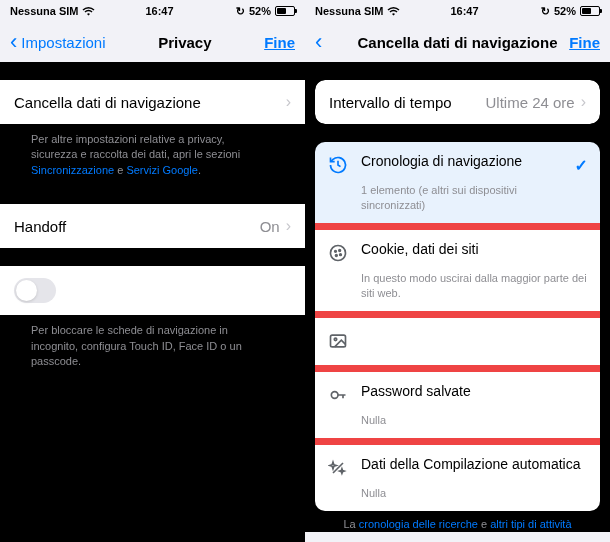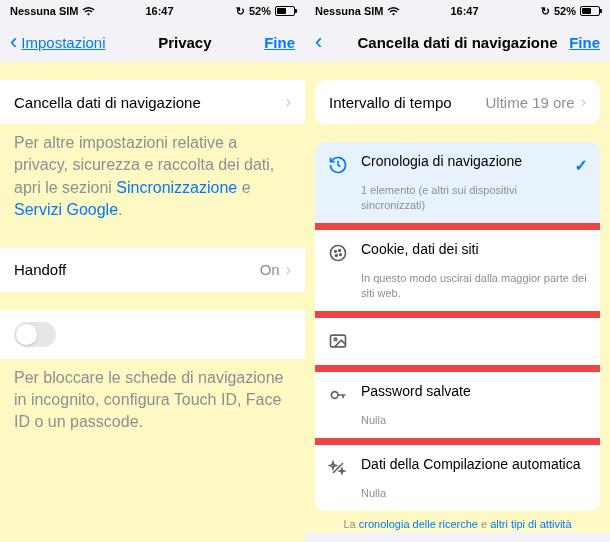--- a/index.html
+++ b/index.html
@@ -1,34 +1,34 @@
 <!DOCTYPE html>
 <html><head>
 <meta charset="utf-8">
 <style>
 *{margin:0;padding:0;box-sizing:border-box;font-family:-apple-system,BlinkMacSystemFont,"Segoe UI",sans-serif;-webkit-font-smoothing:antialiased}
 body{background:#fff;width:610px;height:542px;display:flex;overflow:hidden}
-.screen{width:305px;height:542px;background:#fef9c3;display:flex;flex-direction:column;position:relative}
+.screen{width:305px;height:542px;background:#000000;display:flex;flex-direction:column;position:relative}
 .statusbar{height:22px;display:flex;align-items:center;justify-content:space-between;padding:0 10px;font-size:11px;font-weight:600;background:#f2f2f7;color:#000}
 .sb-left,.sb-right{display:flex;align-items:center;gap:4px}
 .sb-center{position:absolute;left:14px;right:0;text-align:center;pointer-events:none}
 .navbar{height:40px;display:flex;align-items:center;justify-content:space-between;padding:0 10px;background:#f2f2f7}
 .nav-left{display:flex;align-items:center;gap:2px;color:#007aff;font-size:15px}
 .nav-left .chev{font-size:22px;font-weight:300;margin-right:2px}
-.nav-left .lbl{text-decoration:underline}
+.nav-left .lbl{}
 .nav-title{font-size:15px;font-weight:600;color:#000}
 .nav-right{color:#007aff;font-size:15px;font-weight:600;text-decoration:underline}
 .nav2-title{position:absolute;left:0;right:0;text-align:center;font-size:15px;font-weight:600;color:#000;pointer-events:none}
 .content{flex:1;overflow:hidden;padding:0}
 .group{margin-top:18px}
 .cell{background:#fff;padding:12px 14px;display:flex;align-items:center;justify-content:space-between;min-height:44px}
 .cell-title{font-size:15px;color:#000}
 .cell-value{font-size:15px;color:#8e8e93;display:flex;align-items:center;gap:6px}
 .chev-r{color:#c7c7cc;font-size:16px}
-.footer-text{font-size:16px;color:#8e8e93;padding:8px 14px;line-height:1.4}
+.footer-text{font-size:11px;color:#8e8e93;padding:8px 31px;line-height:1.4}
 .footer-text a{color:#007aff;text-decoration:none}
 .toggle{width:42px;height:25px;background:#e5e5ea;border-radius:13px;position:relative;flex-shrink:0}
 .toggle::after{content:"";position:absolute;width:21px;height:21px;background:#fff;border-radius:50%;top:2px;left:2px;box-shadow:0 1px 3px rgba(0,0,0,.15)}
 .cell-multi{flex:1}
 .cell-multi-title{font-size:14px;color:#8e8e93;line-height:1.35}
 .group-inset{margin:18px 10px 0;border-radius:10px;overflow:hidden}
 .list-cell{background:#fff;padding:10px 12px;display:flex;align-items:flex-start;gap:12px;min-height:54px}
 .list-cell.selected{background:#e8f2fd}
 .list-cell+.list-cell{border-top:7px solid #ef4444}
 .list-icon{width:22px;height:22px;display:flex;align-items:center;justify-content:center;color:#5f6368;flex-shrink:0;margin-top:2px}
@@ -133,21 +133,21 @@
     </div>
     <div class="nav2-title">Cancella dati di navigazione</div>
     <div class="nav-right">Fine</div>
   </div>
 
   <div class="content">
     <div class="group-inset">
       <div class="cell" style="border-radius:10px">
         <span class="cell-title">Intervallo di tempo</span>
         <span class="cell-value">
-          <span>Ultime 19 ore</span>
+          <span>Ultime 24 ore</span>
           <span class="chev-r">›</span>
         </span>
       </div>
     </div>
 
     <div class="group-inset">
       <div class="list-cell selected">
         <div class="list-icon selected">
             <svg width="20" height="20" viewBox="0 0 24 24" fill="none" stroke="currentColor" stroke-width="2">
               <path d="M3 12a9 9 0 1 0 3-6.7L3 8"></path>

